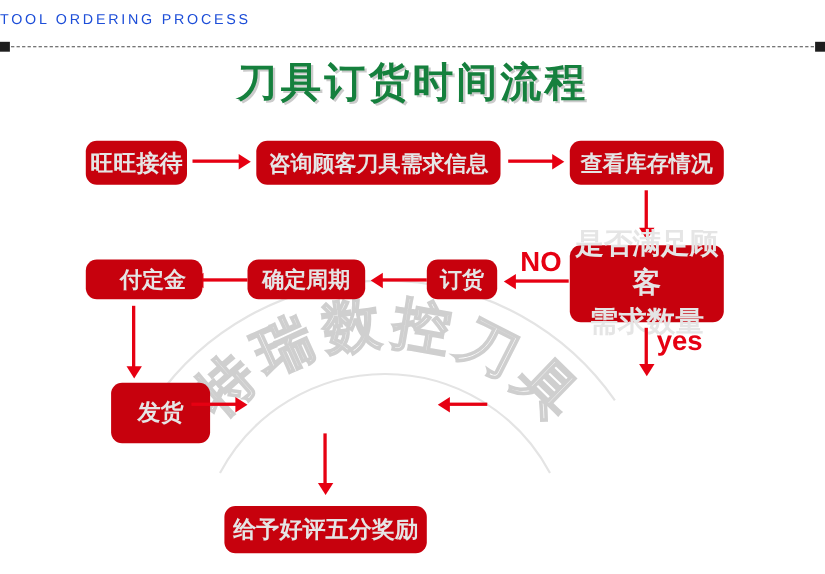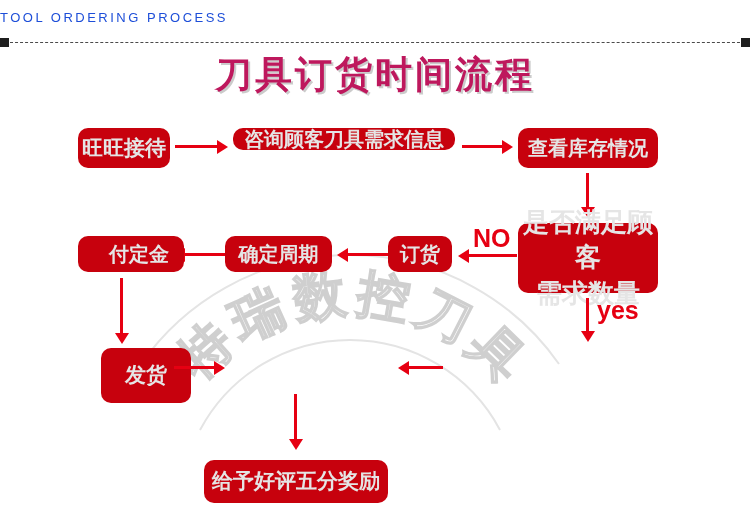--- a/index.html
+++ b/index.html
@@ -11,37 +11,37 @@
   .eyebrow{
     position:absolute;top:10px;left:0;width:100%;text-align:left;
     font-family:"Liberation Sans","DejaVu Sans",sans-serif;
     font-size:13px;letter-spacing:2.5px;color:#1d4ed8;font-weight:400;
   }
   .rule{position:absolute;top:42px;left:0;width:100%;height:0;border-top:1px dashed #4a4a4a;}
   .rule-sq{position:absolute;top:38px;width:9px;height:9px;background:#1e1e1e;}
   .rule-sq.left{left:0;} .rule-sq.right{right:0;}
   .title{
     position:absolute;top:50px;left:0;width:100%;text-align:center;
-    font-size:37px;font-weight:700;color:#be185d;letter-spacing:3px;
+    font-size:37px;font-weight:700;color:#15803d;letter-spacing:3px;
     text-shadow:2px 2px 0 rgba(140,140,140,.45);
   }
   
   #watermark{position:absolute;left:0;top:0;z-index:1;pointer-events:none;}
   #watermark text{
     font-size:52px;font-weight:700;letter-spacing:7px;
     fill:none;stroke:var(--wm,#cfcfcf);stroke-width:1.6px;
   }
   
   .box{
     position:absolute;z-index:2;background:var(--box,#c7010d);color:#e5e5e5;
     border-radius:10px;display:flex;align-items:center;justify-content:center;
     font-weight:700;text-align:center;white-space:pre-line;line-height:1.35;
   }
   .b1 {left:78px; top:128px;width:92px; height:40px;font-size:21px;}
-  .b2 {left:233px;top:128px;width:222px;height:22px;font-size:20px;}
+  .b2 {left:233px;top:128px;width:222px;height:40px;font-size:20px;}
   .b3 {left:518px;top:128px;width:140px;height:40px;font-size:20px;}
   .b4 {left:518px;top:223px;width:140px;height:70px;font-size:26px;}
   .b5 {left:388px;top:236px;width:64px; height:36px;font-size:20px;}
   .b6 {left:225px;top:236px;width:107px;height:36px;font-size:20px;}
   .b7 {left:78px; top:236px;width:90px; height:36px;font-size:20px;padding-left:16px;}
   .b8 {left:443px;top:348px;width:219px;height:40px;font-size:19px;}
   .b9 {left:230px;top:348px;width:162px;height:40px;font-size:21px;}
   .b10{left:78px; top:348px;width:90px; height:55px;font-size:21px;margin-left:23px;}
   .b11{left:204px;top:460px;width:184px;height:43px;font-size:21px;}
   

